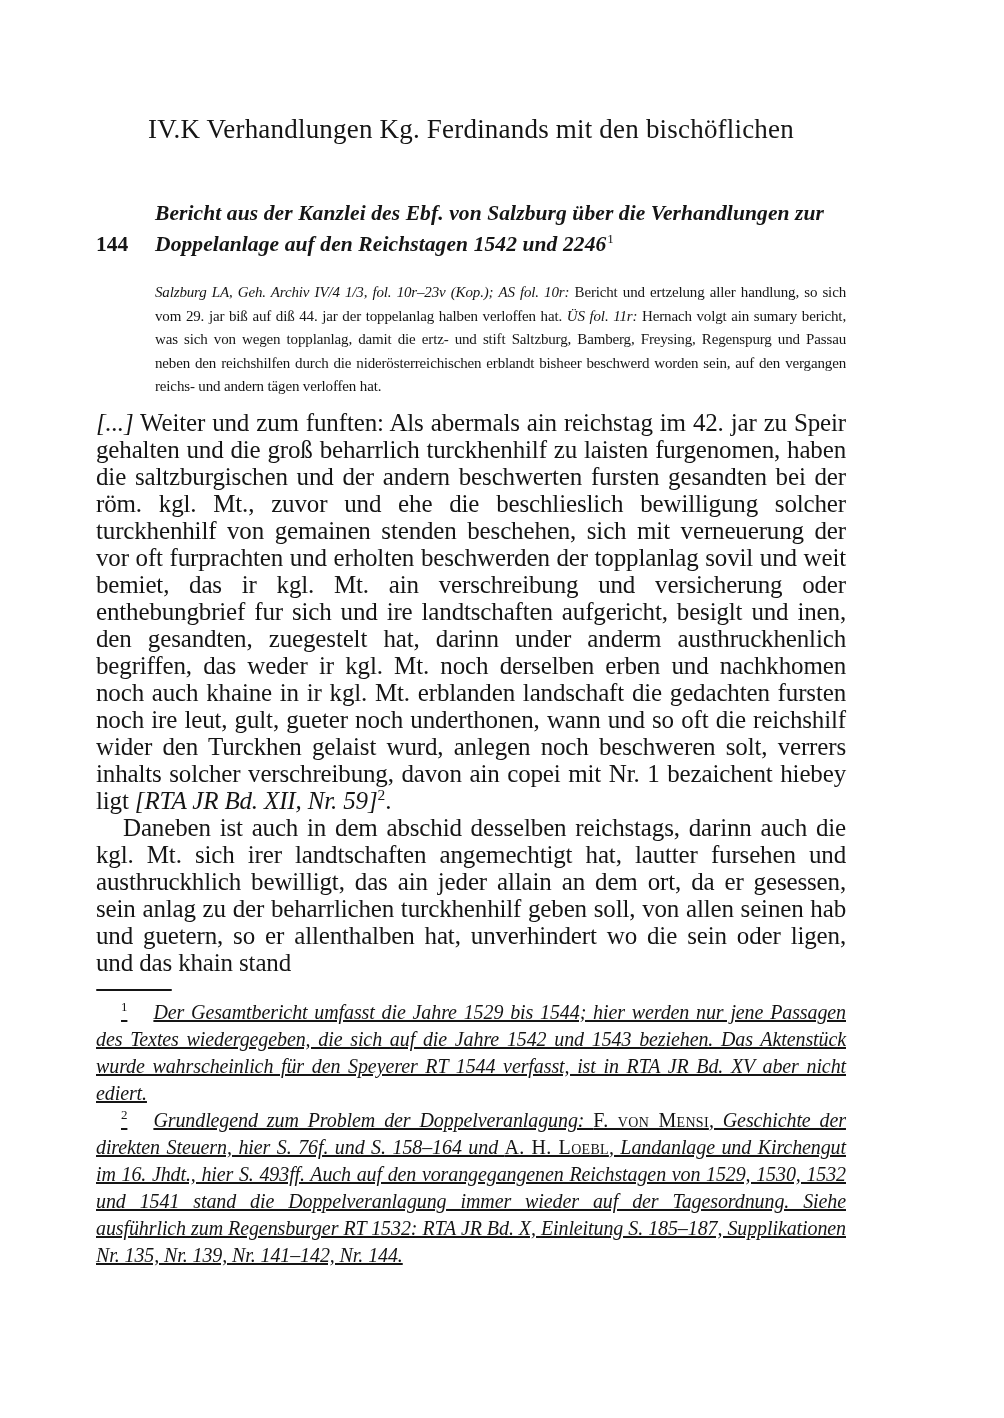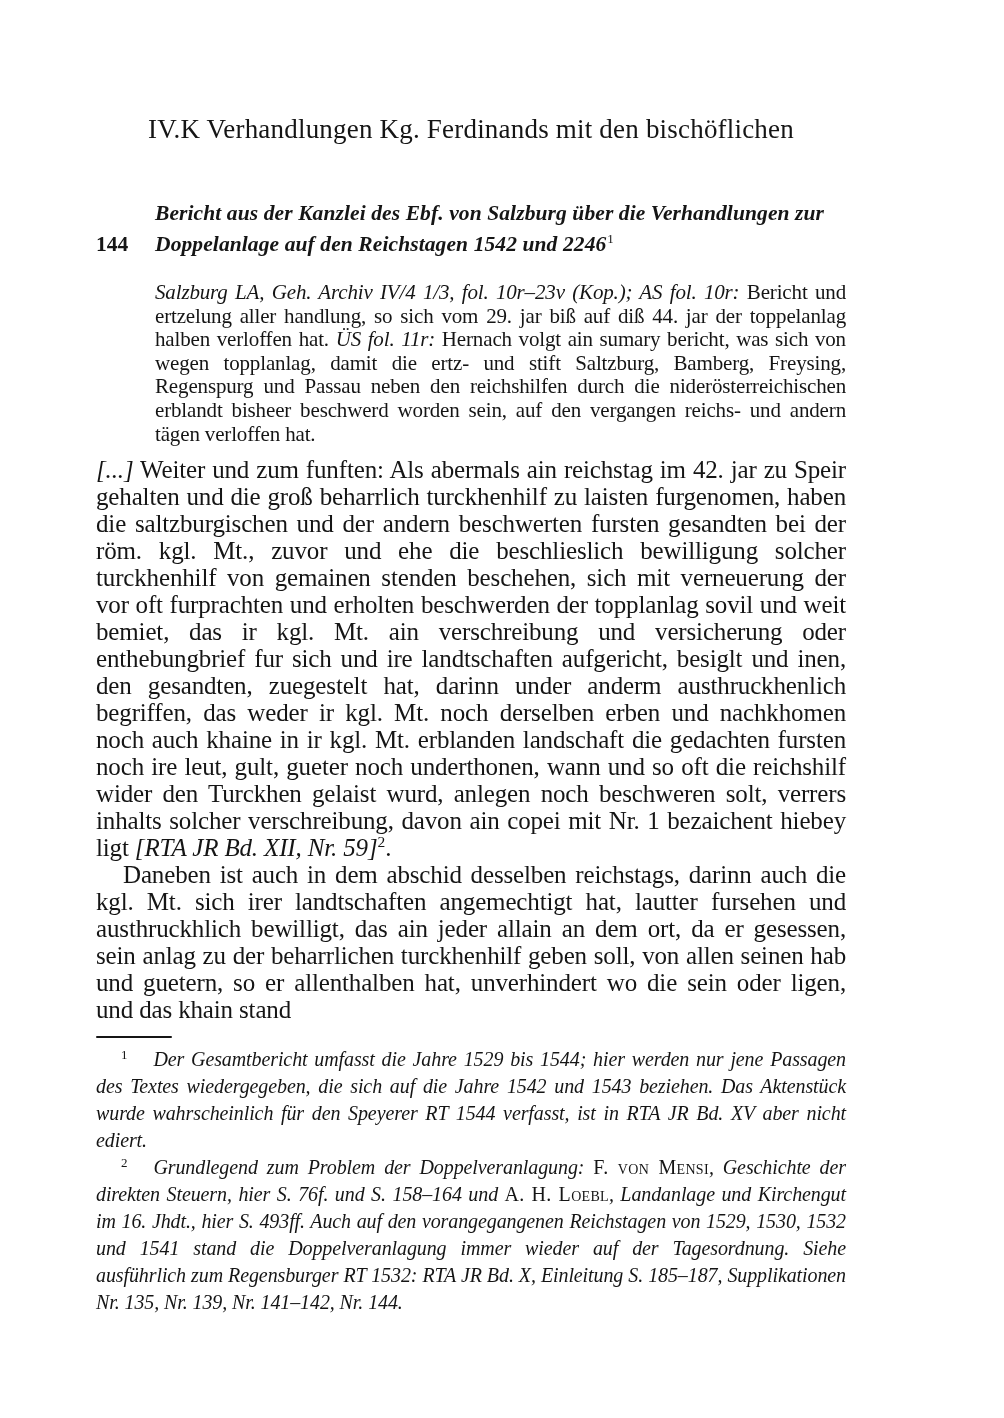--- a/index.html
+++ b/index.html
@@ -62,21 +62,21 @@
     vertical-align: super;
     line-height: 0;
     margin-left: 1px;
   }
 
   
   .source-note {
     margin-left: 59px;
     margin-top: 21px;
     width: 691px;
-    font-size: 21px;
+    font-size: 15px;
     line-height: 23.6px;
     text-align: justify;
     letter-spacing: -0.15px;
   }
 
   
   .body-para {
     font-size: 25px;
     line-height: 27px;
     text-align: justify;
@@ -85,21 +85,21 @@
   .body-para.first { margin-top: 10px; }
   .body-para.indent { text-indent: 27px; }
 
   
   .footnote-sep {
     margin-top: 13px;
     width: 76px;
     height: 0;
     border-top: 2px solid #151515;
   }
-  .footnotes { margin-top: 8px; }
+  .footnotes { margin-top: 8px; text-decoration: underline; }
   .footnote {
     font-size: 20px;
     line-height: 27px;
     text-align: justify;
     text-indent: 25px;
     letter-spacing: -0.1px;
   }
   .fn-num {
     font-style: normal;
     font-size: 13px;

